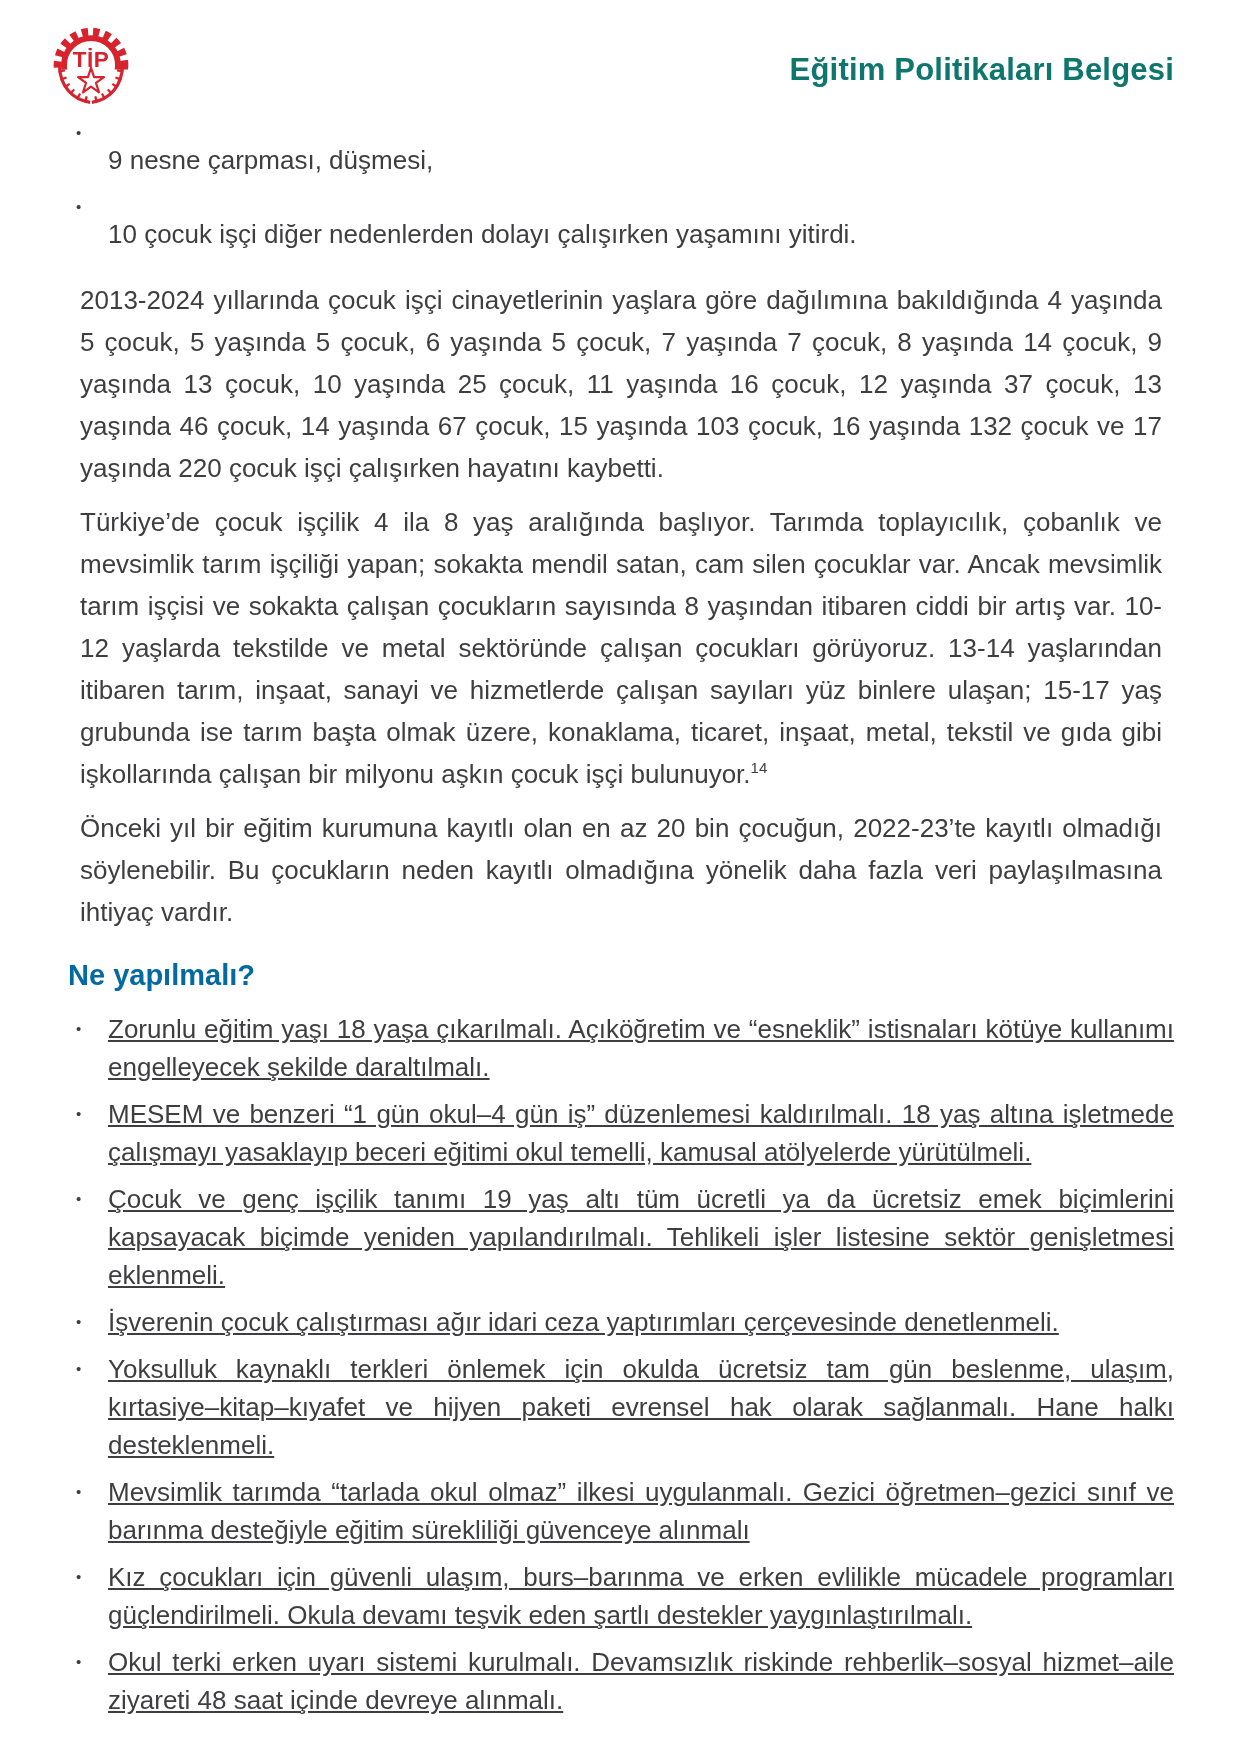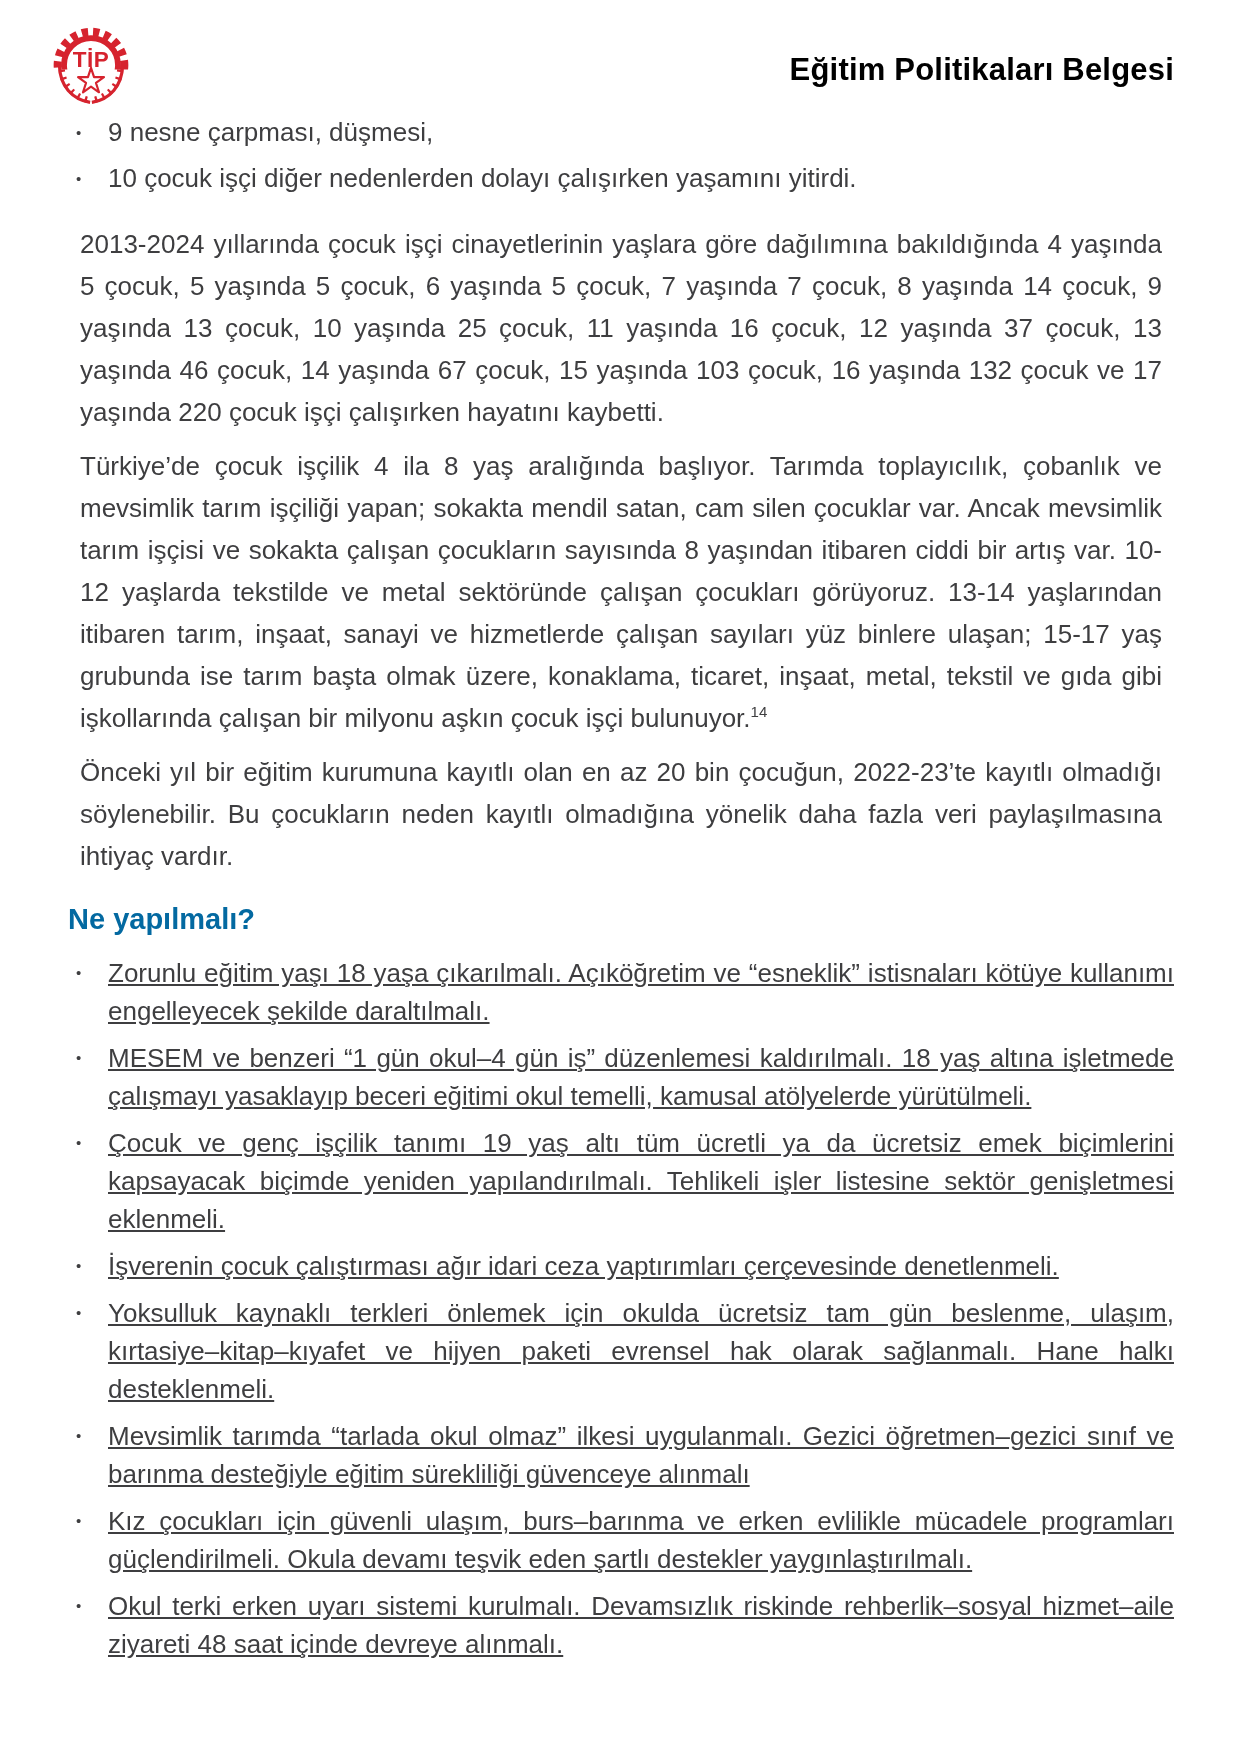--- a/index.html
+++ b/index.html
@@ -8,29 +8,29 @@
     width:1241px;height:1754px;
     background:#ffffff;
     font-family:"Liberation Sans",sans-serif;
     color:#3e3e40;
     overflow:hidden;
   }
   
   .logo{position:absolute;left:46px;top:22px;width:90px;height:88px;}
   .header-title{
     position:absolute;top:52px;right:67px;
-    font-size:31px;font-weight:700;color:#000000;letter-spacing:.2px;
+    font-size:31px;font-weight:700;color:#0f766e;letter-spacing:.2px;
     font-family:"Liberation Sans",sans-serif;
   }
   
   .content{position:absolute;left:68px;top:114px;width:1106px;}
   .toplist{list-style:none;margin:0 0 26px 0;padding:0;}
   .toplist li{display:flex;font-size:26px;line-height:37px;margin-bottom:9px;}
   .dot{flex:0 0 32px;padding-left:8px;font-size:15px;line-height:37px;color:#3e3e40;}
-  .toplist .txt{flex:1;}
+  .toplist .txt{flex:1;margin-top:28px;}
   .para{
     font-size:26px;line-height:42px;text-align:justify;
     margin:12px;color:#3e3e40;
   }
   sup.fn{font-size:15px;line-height:0;vertical-align:super;}
   .section-heading{
     font-size:29px;font-weight:700;color:#0369a1;
     margin:26px 0 18px 0;
   }
   .sectlist{list-style:none;margin:0;padding:0;}

